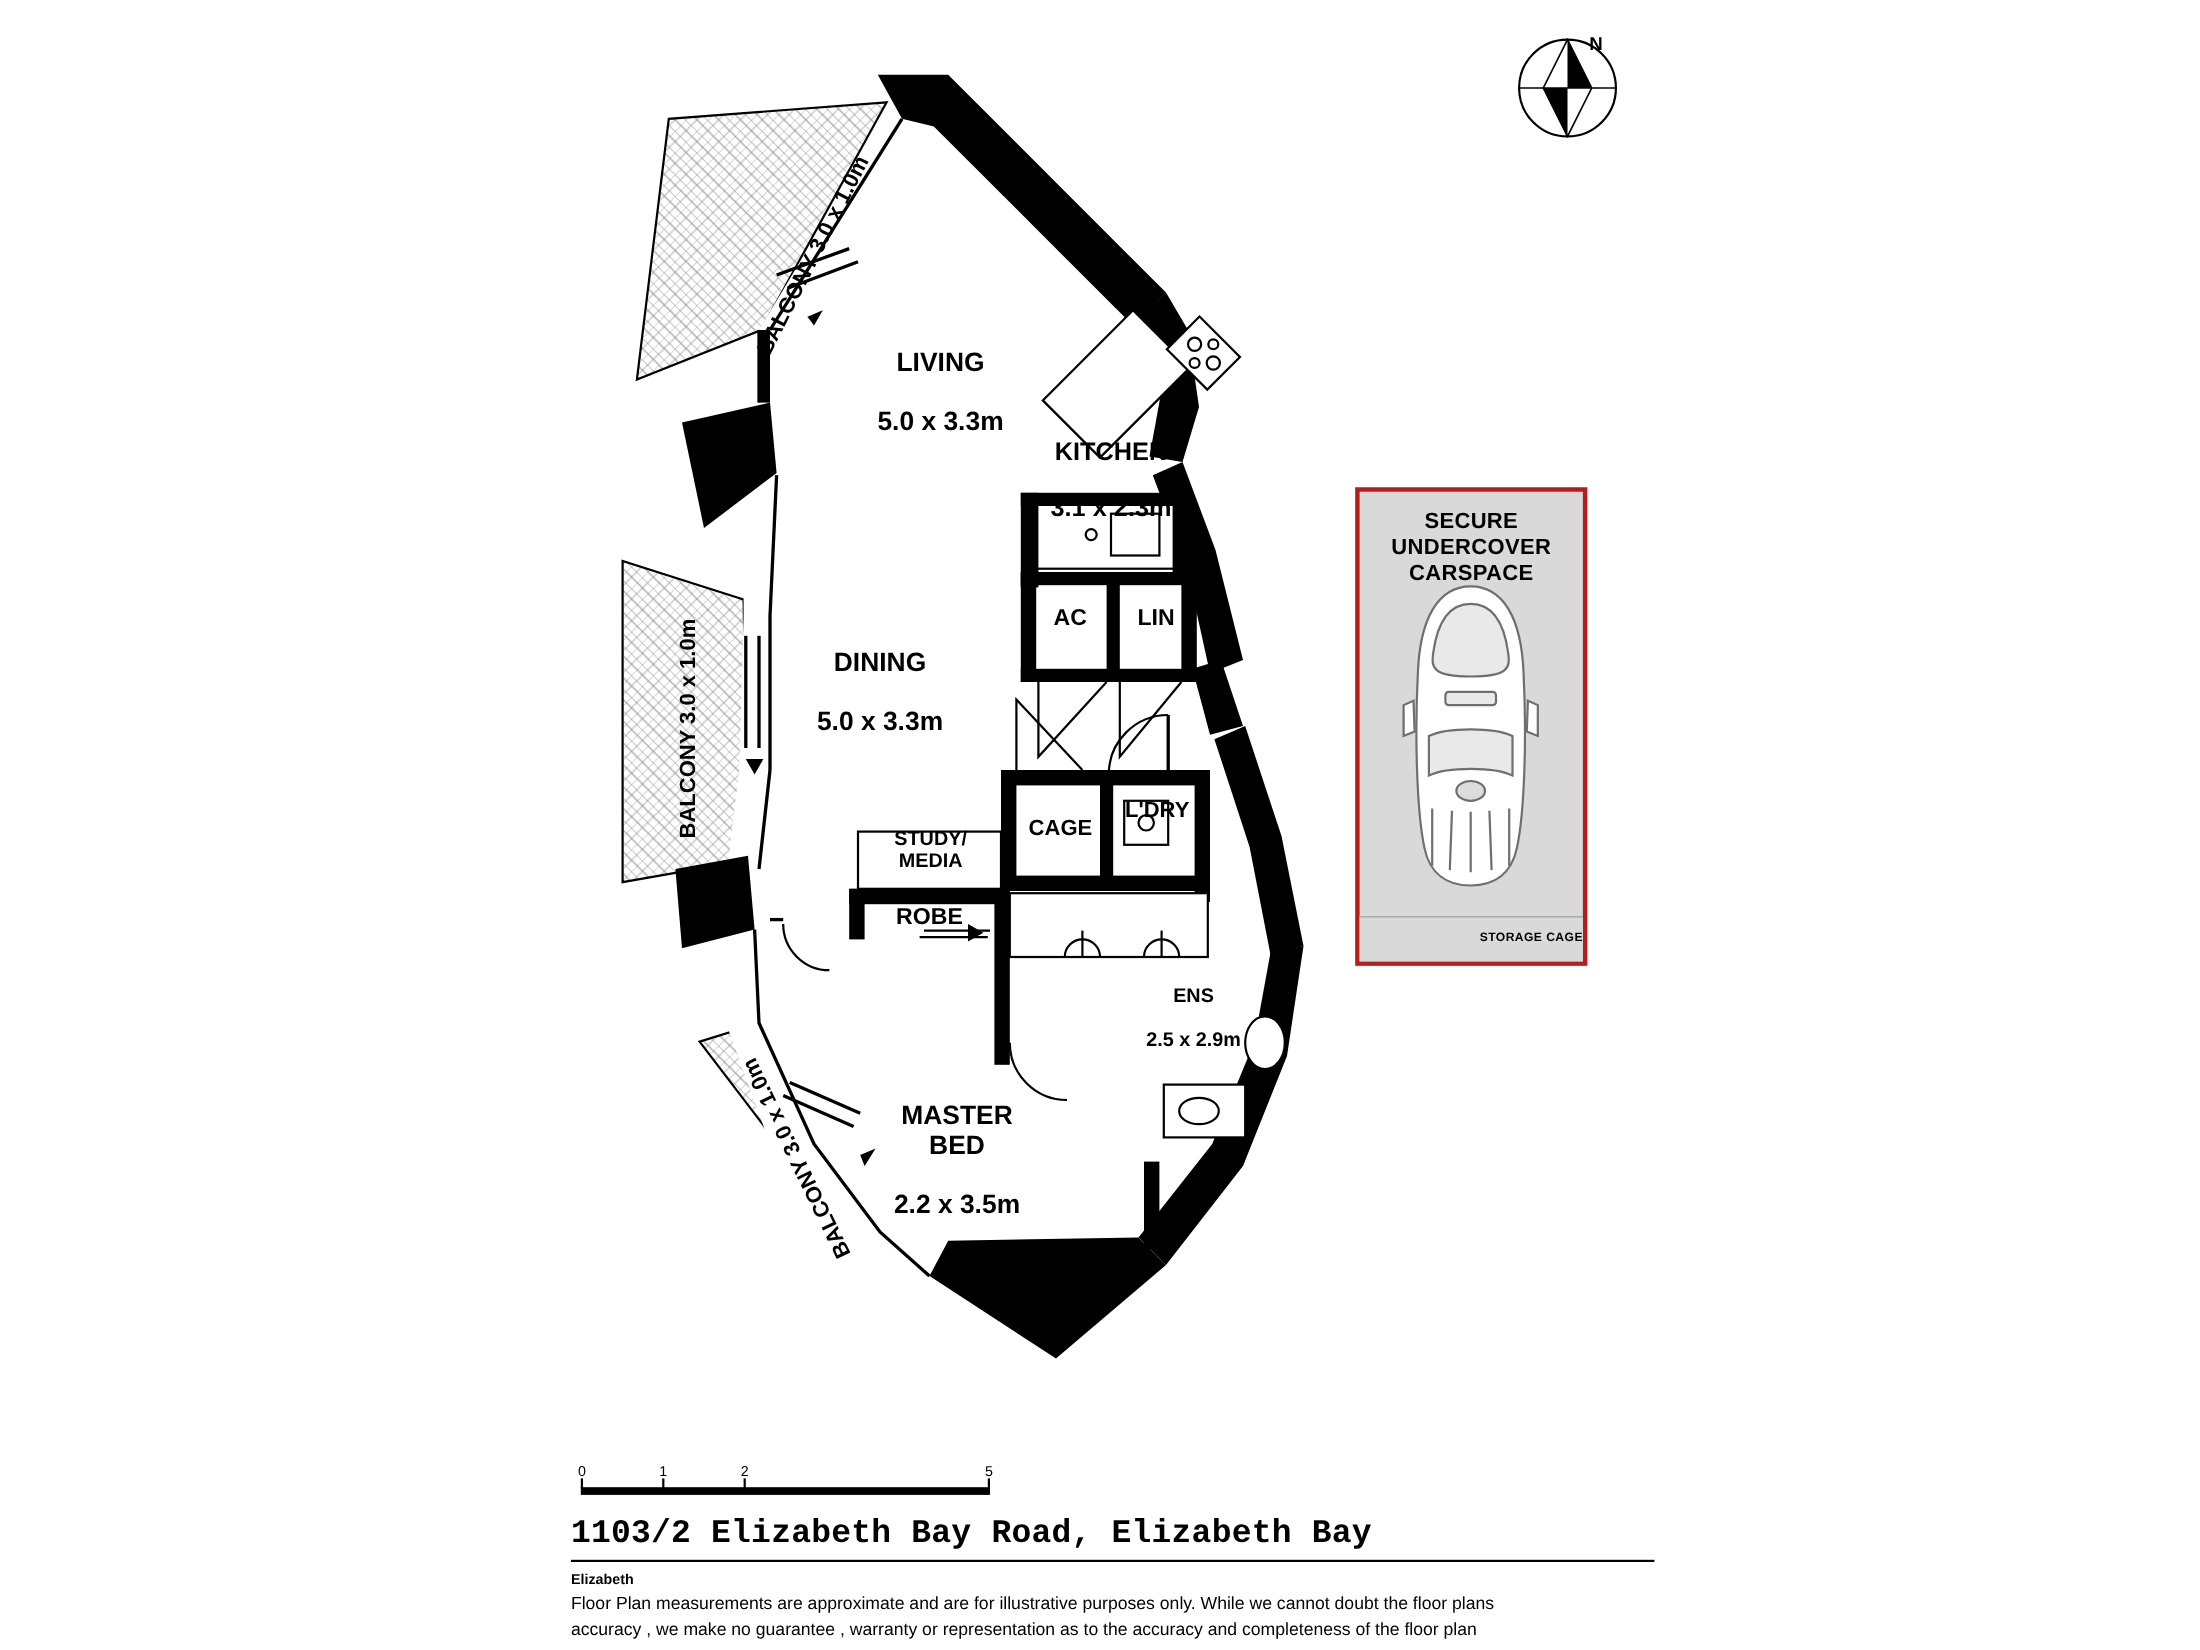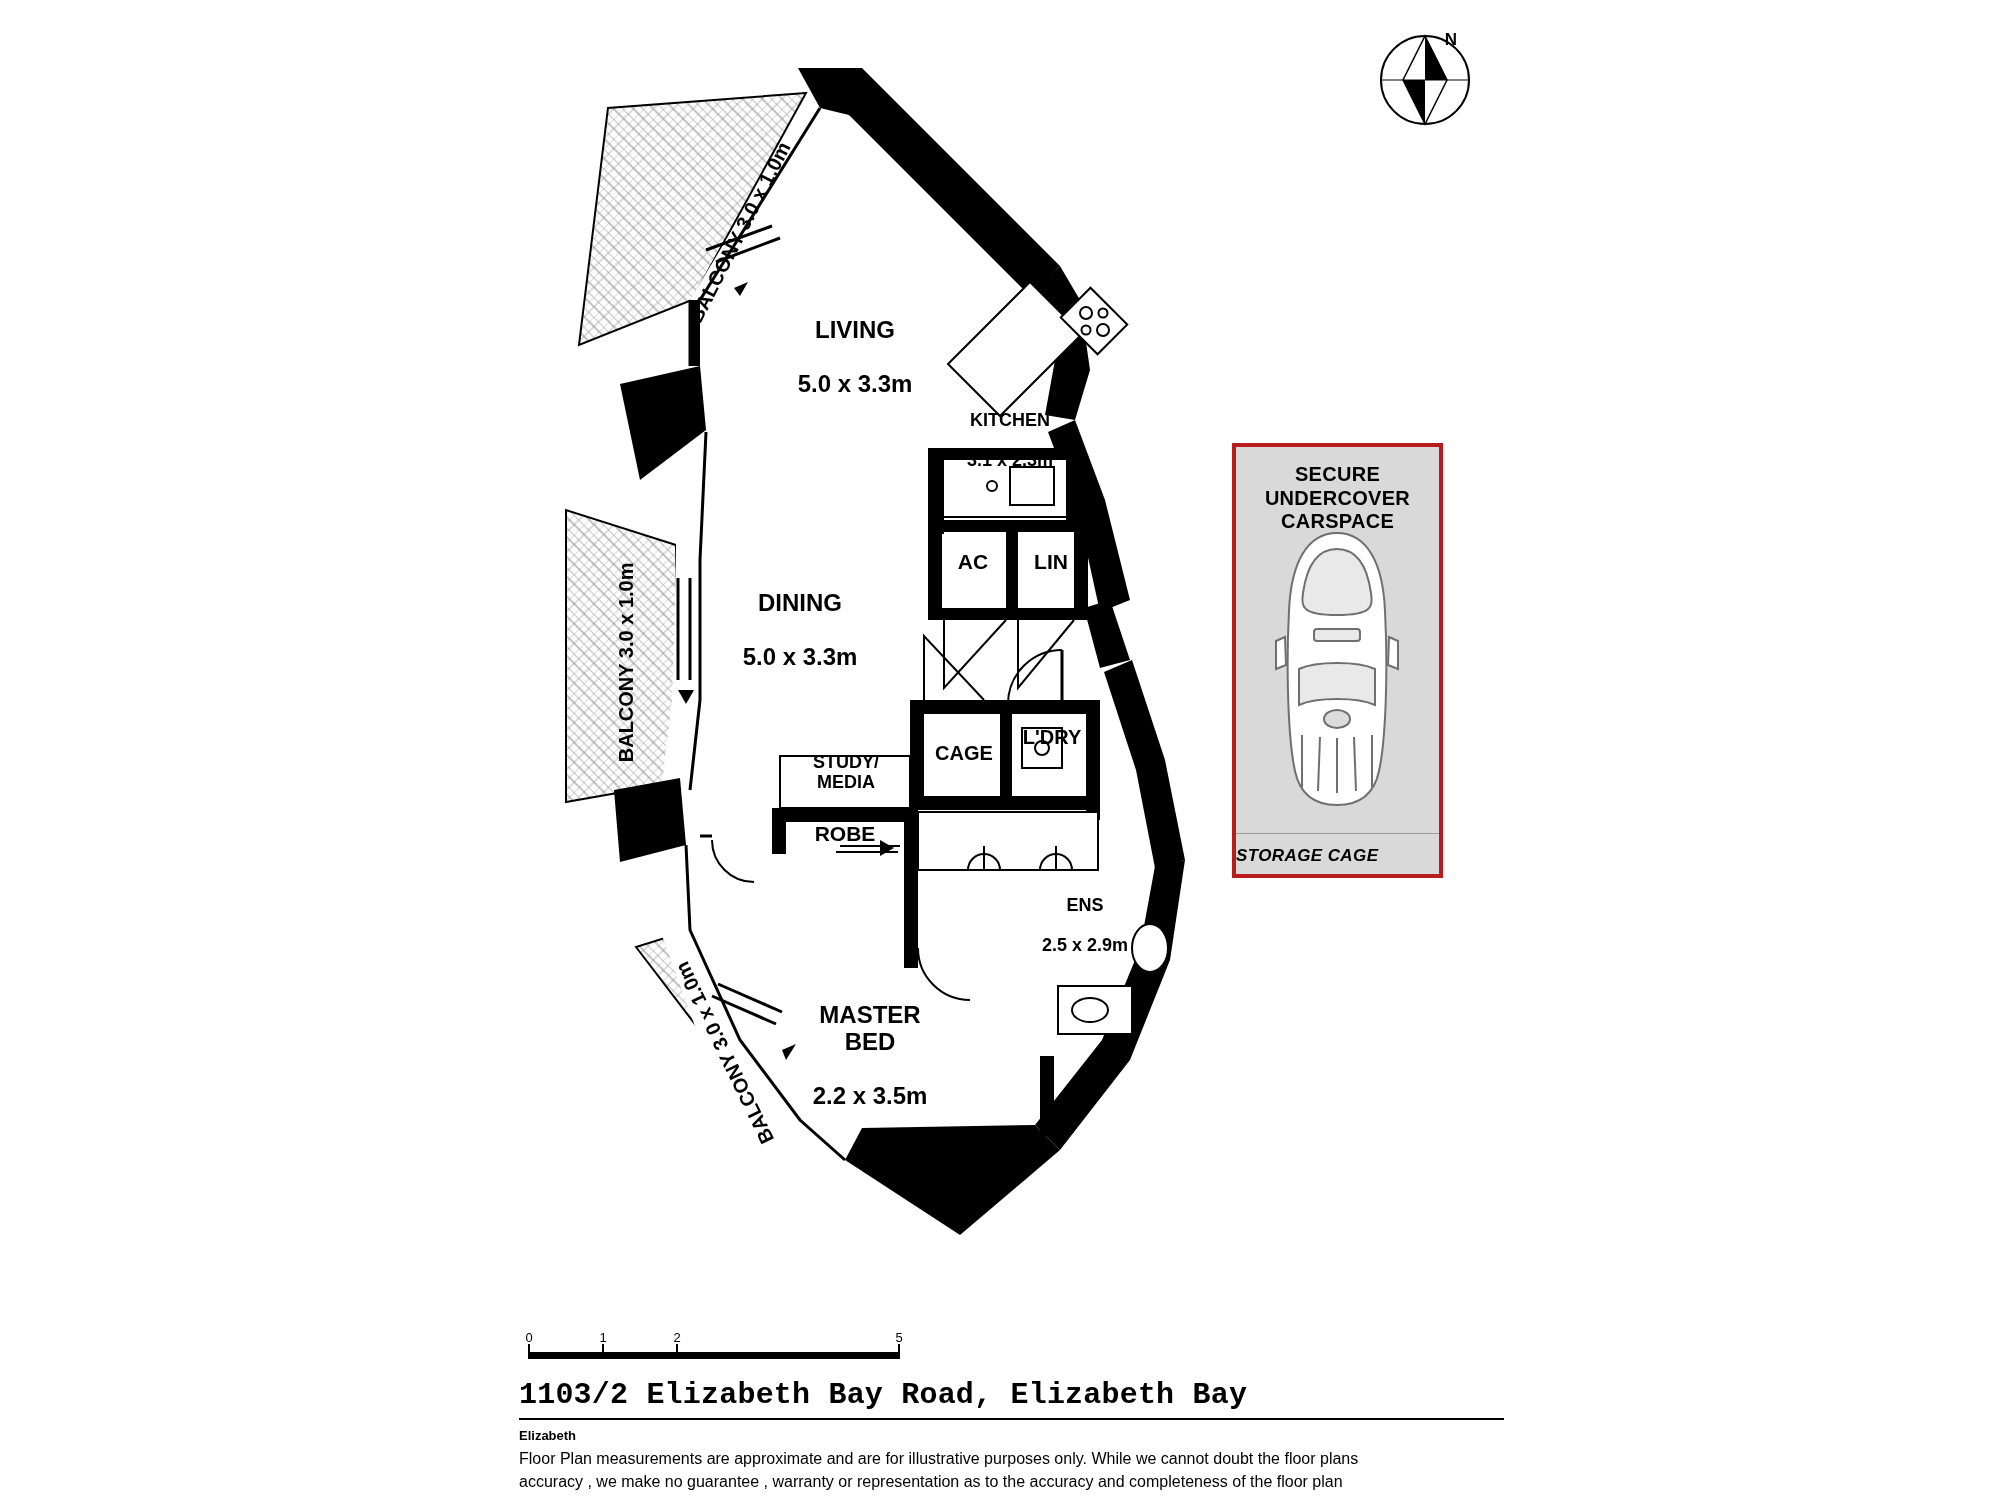--- a/index.html
+++ b/index.html
@@ -57,25 +57,24 @@
   #carspace .cage {
     position: absolute;
     left: 0; bottom: 0; width: 100%;
     height: 40px;
     border-top: 1px solid #9a9a9a;
     background: #d9d9d9;
   }
   #carspace .cage span {
     position: absolute;
     left: 0; top: 12px; width: 100%;
-    text-align: left;
-    font-size: 17px;
+    text-align: right;
+    font-size: 11px;
     font-weight: bold;
     letter-spacing: .4px;
-    font-style: italic;
   }
 
   
   #scalebar {
     position: absolute;
     left: 520px;
     top: 1332px;
     width: 400px;
     height: 40px;
   }
@@ -347,21 +346,21 @@
   <div class="cage">
     <span>STORAGE CAGE</span>
   </div>
 </div>
 
 <div class="lbl" style="left:755px; top:290px; width:200px; font-size:24px;">
   <span>LIVING</span><br>
   <span>5.0 x 3.3m</span>
 </div>
 
-<div class="lbl" style="left:910px; top:390px; width:200px; font-size:18px;">
+<div class="lbl" style="left:910px; top:372px; width:200px; font-size:23px;">
   <span>KITCHEN</span><br>
   <span>3.1 x 2.3m</span>
 </div>
 
 <div class="lbl" style="left:700px; top:563px; width:200px; font-size:24px;">
   <span>DINING</span><br>
   <span>5.0 x 3.3m</span>
 </div>
 
 <div class="lbl" style="left:760px; top:975px; width:220px; font-size:24px;">

